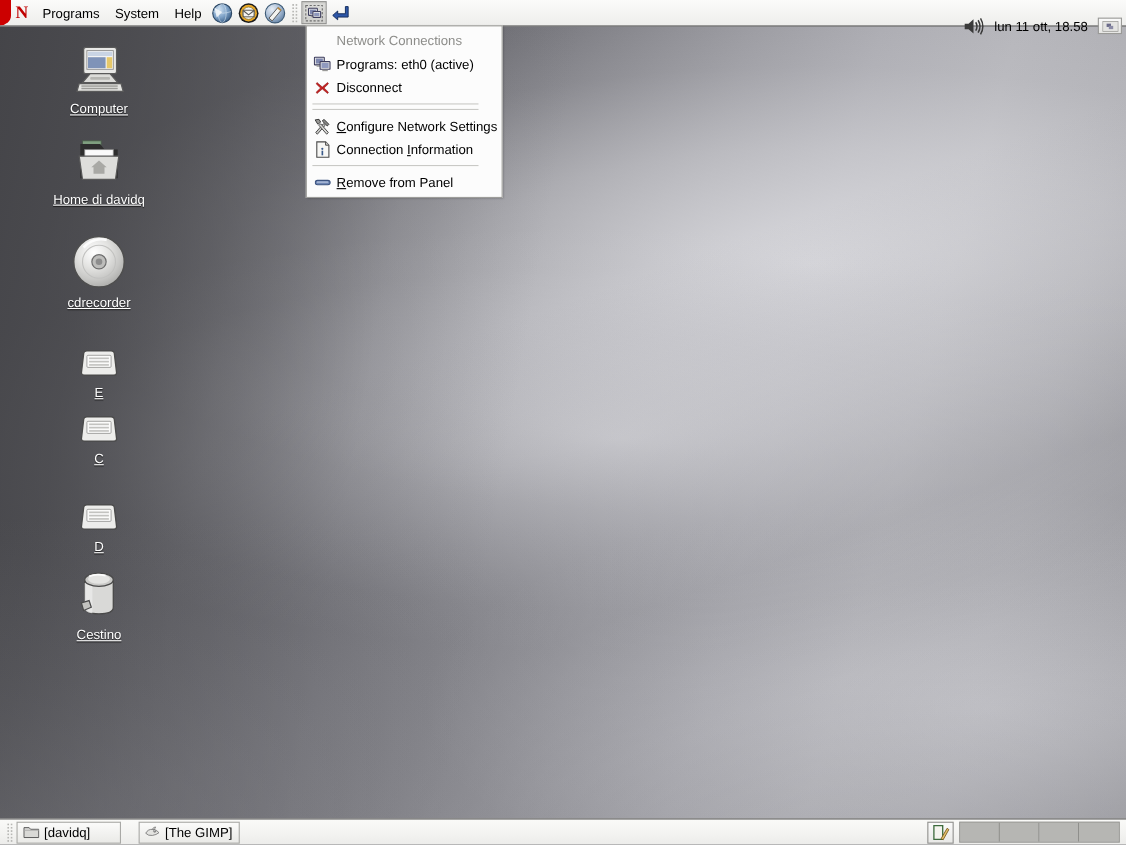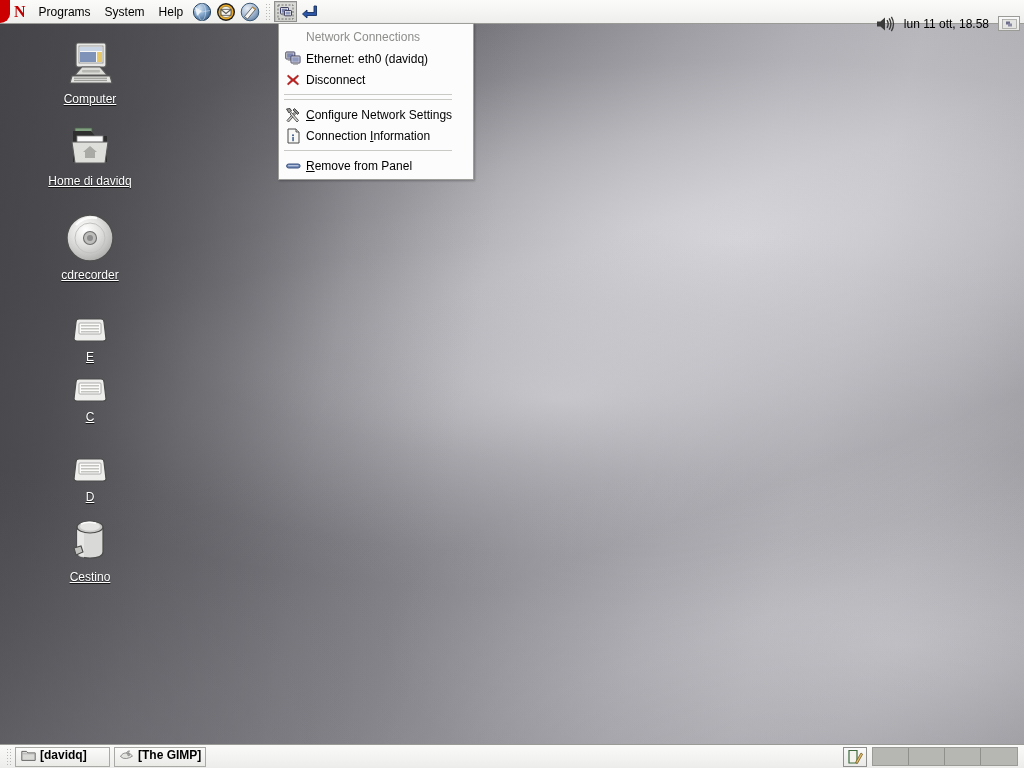--- a/index.html
+++ b/index.html
@@ -132,21 +132,21 @@
     background: linear-gradient(to bottom, #fafafa, #e6e6e4);
     display: flex; align-items: center; justify-content: center;
     box-sizing: border-box;
     margin-left: 2px;
   }
 
   
   #netmenu {
     position: absolute;
     left: 278px; top: 23px;
-    width: 196px;
+    width: 179px;
     background: #fcfcfc;
     border: 1px solid #9d9d9a;
     box-shadow: 1px 1px 2px rgba(0,0,0,0.28);
     z-index: 60;
     padding: 2px 16px 3px 0;
     box-sizing: border-box;
   }
   .mrow {
     display: flex; align-items: center;
     height: 21px;
@@ -196,30 +196,29 @@
   #bottom-panel {
     position: absolute; left: 0; bottom: 0;
     width: 1024px; height: 24px;
     background: linear-gradient(to bottom, #fafaf8 0%, #f3f3f1 55%, #ececea 100%);
     border-top: 1px solid #9a9a97;
     box-sizing: border-box;
     display: flex; align-items: center;
     z-index: 40;
   }
   .task-btn {
-    display: flex; 
+    display: flex; align-items: center;
     height: 20px;
     border: 1px solid #a9a9a6;
     background: linear-gradient(to bottom, #fbfbfa, #eaeae7);
     padding: 0 7px 0 4px;
-    margin-right: 4px;
+    margin-right: 16px;
     font-size: 12px;
     box-sizing: border-box;
     white-space: nowrap;
-    font-weight: bold;
   }
   .task-btn .ti { width: 16px; height: 16px; margin-right: 4px;
     display:flex; align-items:center; justify-content:center; }
   .wide-1 { width: 95px; }
   .wide-2 { width: 92px; }
   .pager {
     display: flex;
     border: 1px solid #9a9a97;
     height: 19px;
     box-sizing: border-box;
@@ -465,21 +464,21 @@
     <span class="micon">
       <svg width="16" height="15" viewBox="0 0 16 15">
         <rect x="0.8" y="1" width="9" height="7" rx="0.6" fill="#e9e9e7" stroke="#3b3b5c" stroke-width="1"></rect>
         <rect x="2.1" y="2.2" width="6.4" height="4.6" fill="#7f88b0"></rect>
         <rect x="2.8" y="8.4" width="5" height="1.3" fill="#9a9a98"></rect>
         <rect x="6" y="5" width="9" height="7" rx="0.6" fill="#f3f3f1" stroke="#3b3b5c" stroke-width="1"></rect>
         <rect x="7.2" y="6.2" width="6.6" height="4.6" fill="#9099be"></rect>
         <rect x="8" y="12.4" width="5" height="1.3" fill="#9a9a98"></rect>
       </svg>
     </span>
-    <span>Ethernet: eth0 (davidq)</span>
+    <span>Programs: eth0 (active)</span>
   </div>
 
   <div class="mrow item">
     <span class="micon">
       <svg width="14" height="14" viewBox="0 0 14 14">
         <path d="M2.2 2 L7 6.1 L11.8 2 L12.6 3.2 L8.6 7 L12.6 10.8 L11.8 12 L7 7.9 L2.2 12 L1.4 10.8 L5.4 7 L1.4 3.2 Z" fill="#c32020" stroke="#8e1414" stroke-width="0.5" stroke-linejoin="round"></path>
       </svg>
     </span>
     <span>Disconnect</span>
   </div>

